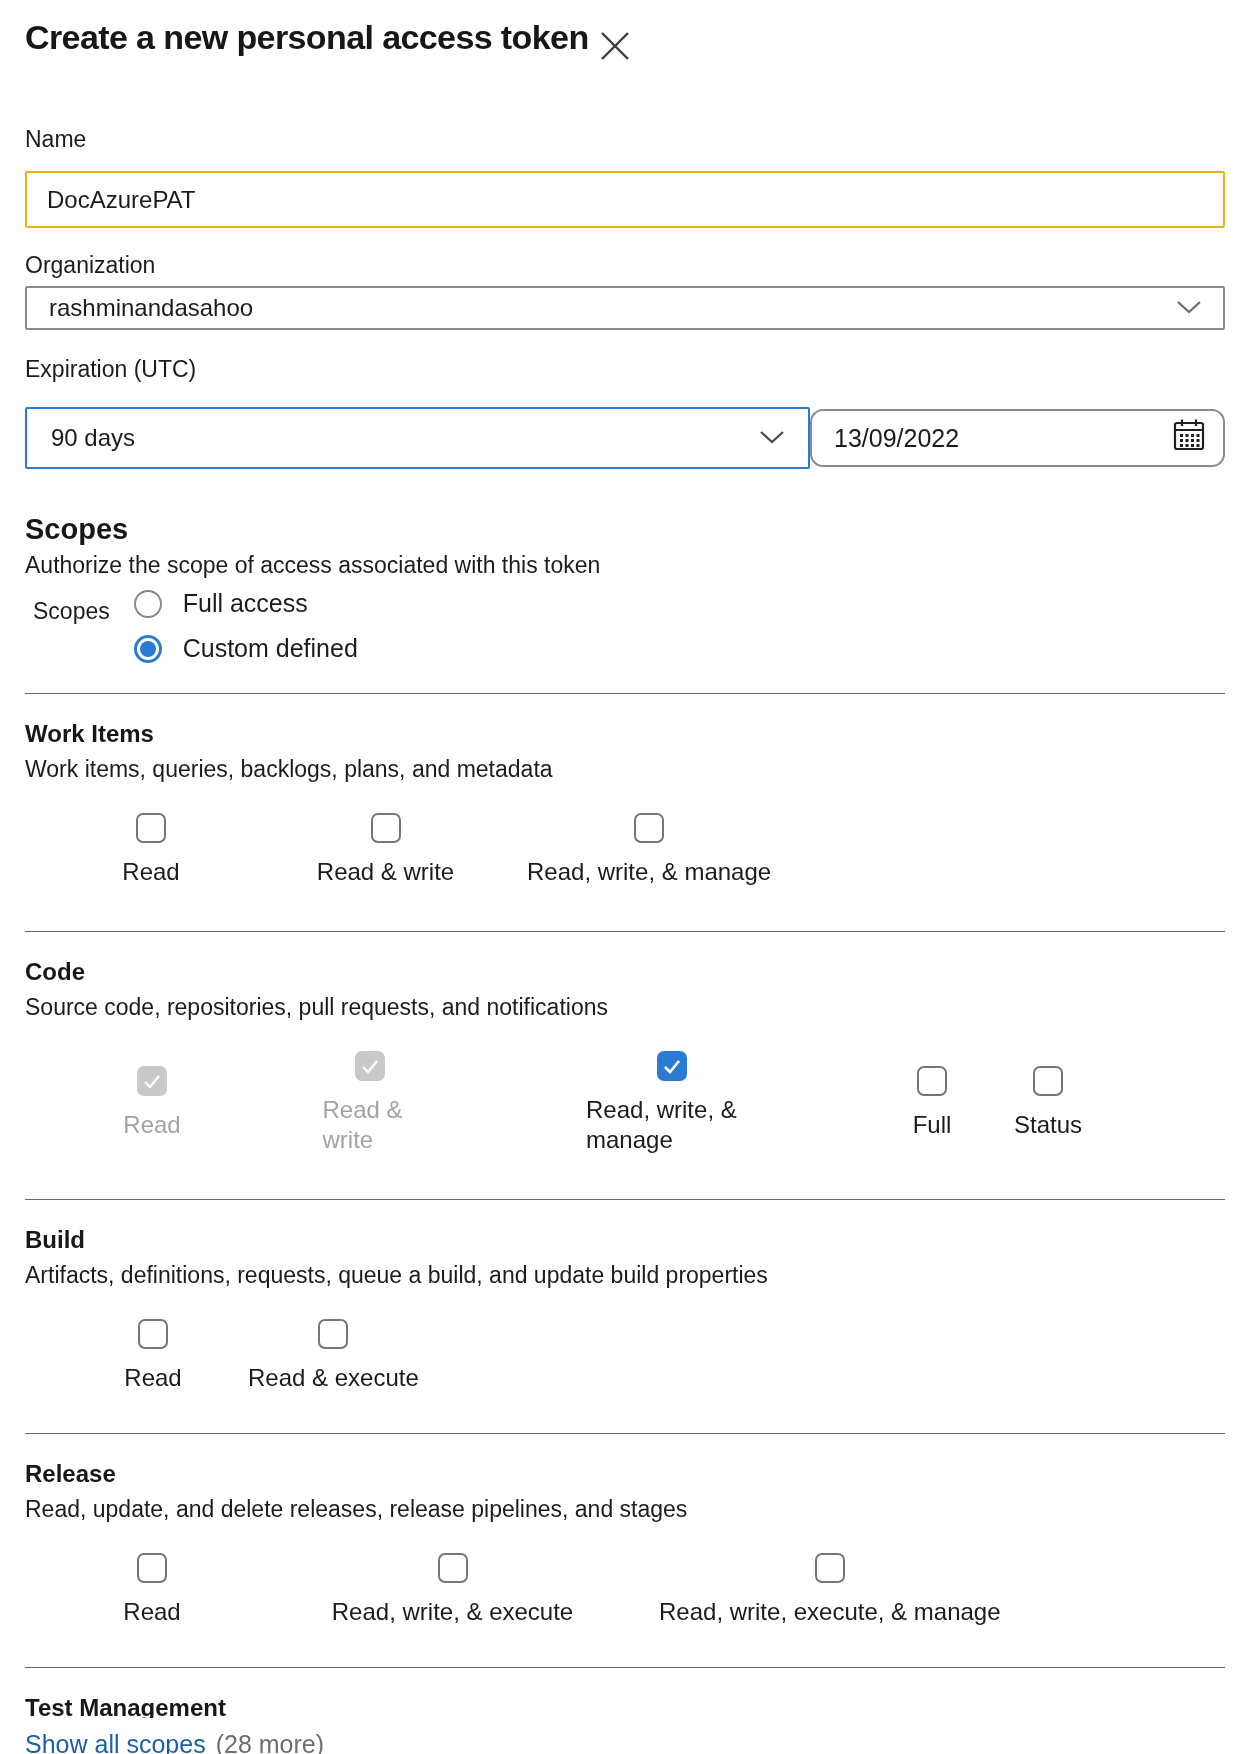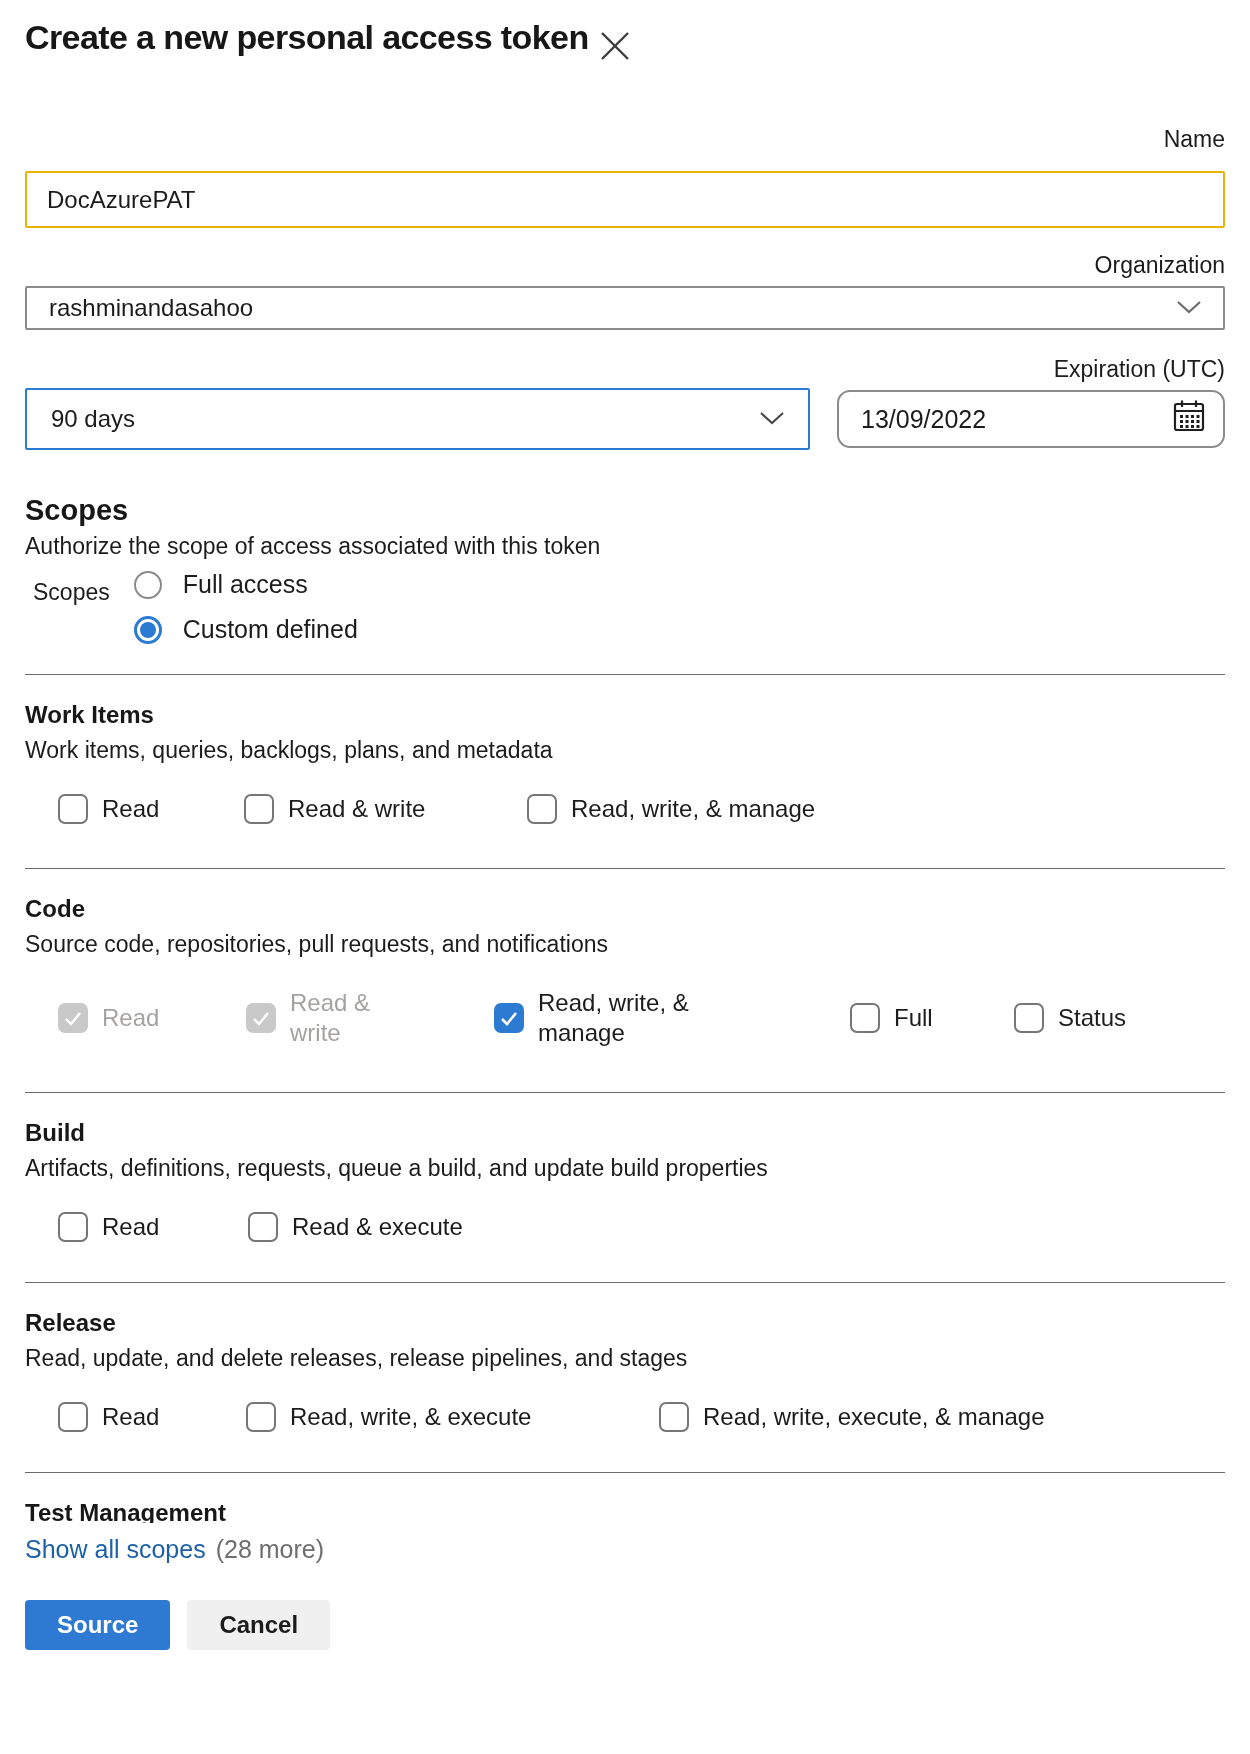--- a/index.html
+++ b/index.html
@@ -11,37 +11,37 @@
   }
   .dialog { padding:18px 25px 0 25px; }
 
   
   .hdr { display:flex; justify-content:flex-start; align-items:flex-start; }
   .hdr h1 { font-size:34px; font-weight:700; letter-spacing:-0.6px; color:#171717; }
   .close-btn { background:none; border:none; cursor:pointer; padding:4px; margin-right:24px; margin-top:2px; }
   .close-btn svg { display:block; }
 
   
-  .field-label { font-size:23px; color:#1c1c1c;text-align:right; }
+  .field-label { font-size:23px; color:#1c1c1c; }
   .lbl-name { margin-top:54px; }
   .text-input {
     margin-top:18px; width:100%; height:57px;
     border:2px solid #eab308; border-radius:2px;
     font-family:"Liberation Sans", sans-serif;
     font-size:24px; color:#1c1c1c; padding:0 20px; outline:none; background:#fff;
   }
   .lbl-org { margin-top:24px; }
   .combo {
     margin-top:7px; height:44px; width:100%;
     border:2px solid #8b8b8b; border-radius:2px;
     display:flex; align-items:center; justify-content:space-between;
     padding:0 20px 0 22px; font-size:24px; cursor:pointer; background:#fff;
   }
   .lbl-exp { margin-top:26px; }
-  .exp-row { margin-top:5px; display:flex; gap:27px; }
+  .exp-row { margin-top:24px; display:flex; }
   .exp-select {
     width:785px; height:62px; flex:none;
     border:2.5px solid #2b7bd3; border-radius:2px;
     display:flex; align-items:center; justify-content:space-between;
     padding:0 22px 0 24px; font-size:24px; cursor:pointer; background:#fff;
   }
   .date-box {
     flex:1; height:58px; margin-top:2px;
     border:2px solid #8b8b8b; border-radius:13px;
     display:flex; align-items:center; justify-content:space-between;
@@ -61,21 +61,21 @@
   .radio-label { font-size:25px; }
 
   .divider { border:0; border-top:1.5px solid #6b6b6b; margin:0; }
   .div-top { margin-top:30px; }
 
   
   .scope-section { padding:26px 0 44px 0; }
   .scope-section h3 { font-size:24px; font-weight:700; color:#171717; }
   .scope-section .sdesc { margin-top:8px; font-size:23px; }
   .cb-row { margin-top:30px; margin-left:33px; display:flex; align-items:center; }
-  .cb-item { display:flex; align-items:center; gap:14px; cursor:pointer; }
+  .cb-item { display:flex; align-items:center; gap:14px; cursor:pointer;flex-direction:column; }
   .cb {
     width:30px; height:30px; flex:none;
     border:2px solid #767676; border-radius:7px; background:#fff;
     display:flex; align-items:center; justify-content:center;
   }
   .cb svg { display:block; }
   .cb.disabled { background:#c9c9c9; border-color:#c9c9c9; }
   .cb.checked { background:#2b7bd3; border-color:#2b7bd3; }
   .cb-label { font-size:24px; color:#1c1c1c; line-height:1.25; }
   .cb-label.dim { color:#a5a3a1; }

